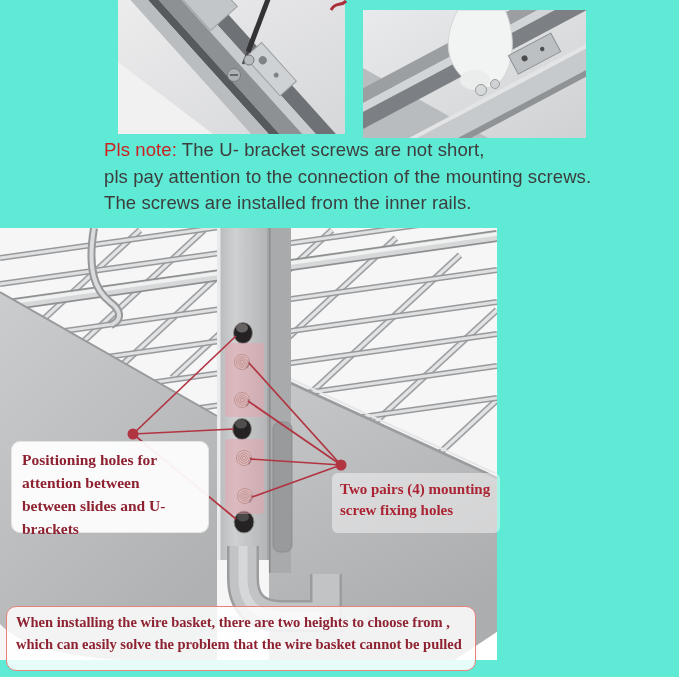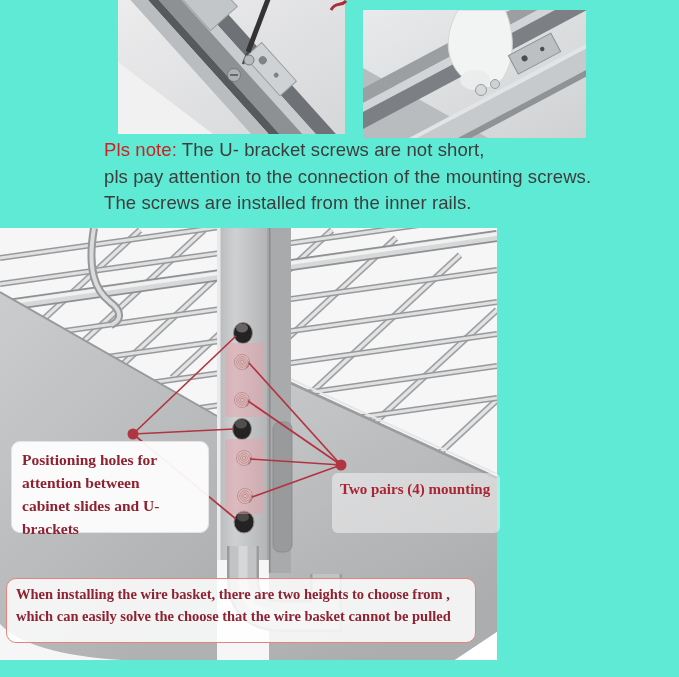--- a/index.html
+++ b/index.html
@@ -10,21 +10,21 @@
         font-size:18.5px;line-height:26.5px;color:#3d3d3d;letter-spacing:.1px;}
   .note .red{color:#cc2222;}
   .note div{white-space:pre;}
   .mainphoto{position:absolute;left:0;top:228px;width:497px;height:432px;}
   .callout{position:absolute;font-family:"Liberation Serif",serif;font-weight:bold;}
   .callout-left{left:11px;top:441px;width:186px;height:84px;background:rgba(255,255,255,.93);
         border:1px solid #e4e4e4;border-radius:9px;padding:6px 0 0 10px;
         font-size:15.5px;line-height:23px;color:#8e2231;}
   .callout-right{left:332px;top:473px;width:152px;height:54px;background:rgba(255,255,255,.45);
         border-radius:6px;padding:6px 8px 0 8px;font-size:15px;line-height:21px;color:#ab2433;}
-  .bottom-box{position:absolute;left:6px;top:578px;width:450px;height:58px;
+  .bottom-box{position:absolute;left:6px;top:606px;width:450px;height:58px;
         background:rgba(255,255,255,.84);border:1.6px solid #e9827c;border-radius:10px;
         padding:5px 9px 0 9px;font-family:"Liberation Serif",serif;font-weight:bold;
         font-size:14.5px;line-height:21.5px;color:#8e2231;white-space:nowrap;}
   .corner-mark{position:absolute;left:329px;top:0px;width:18px;height:12px;}
 </style>
 </head>
 <body>
 
 <div class="canvas">
 
@@ -210,25 +210,26 @@
         <line x1="341" y1="237" x2="252" y2="269"></line>
       </g>
       <circle cx="133" cy="206" r="5.5" fill="#b13441"></circle>
       <circle cx="341" cy="237" r="5.5" fill="#b13441"></circle>
     </svg>
   </div>
 
   <div class="callout callout-left">
     <div>Positioning holes for</div>
     <div>attention between</div>
-    <div>cabinet slides and U-brackets</div>
+    <div>between slides and U-brackets</div>
   </div>
 
   <div class="callout callout-right">
     <div>Two pairs (4) mounting</div>
+    <div>screw fixing holes</div>
   </div>
 
   <div class="bottom-box">
     <div>When installing the wire basket, there are two heights to choose from ,</div>
-    <div>which can easily solve the choose that the wire basket cannot be pulled</div>
+    <div>which can easily solve the problem that the wire basket cannot be pulled</div>
   </div>
 
 </div>
 
 </body></html>

